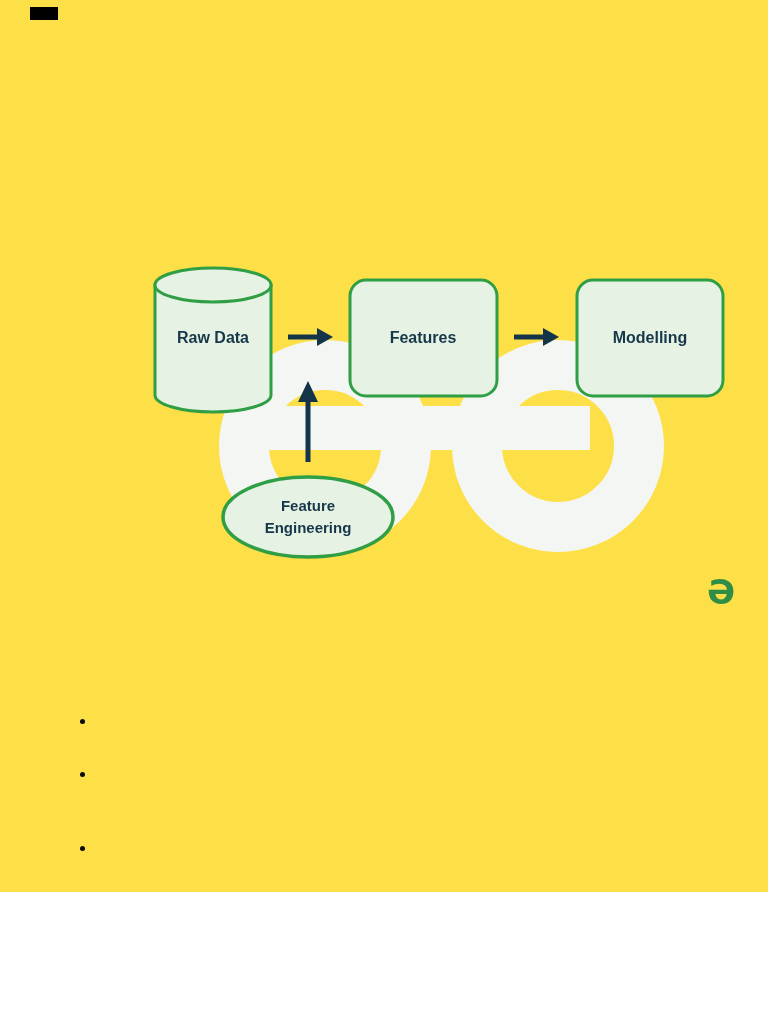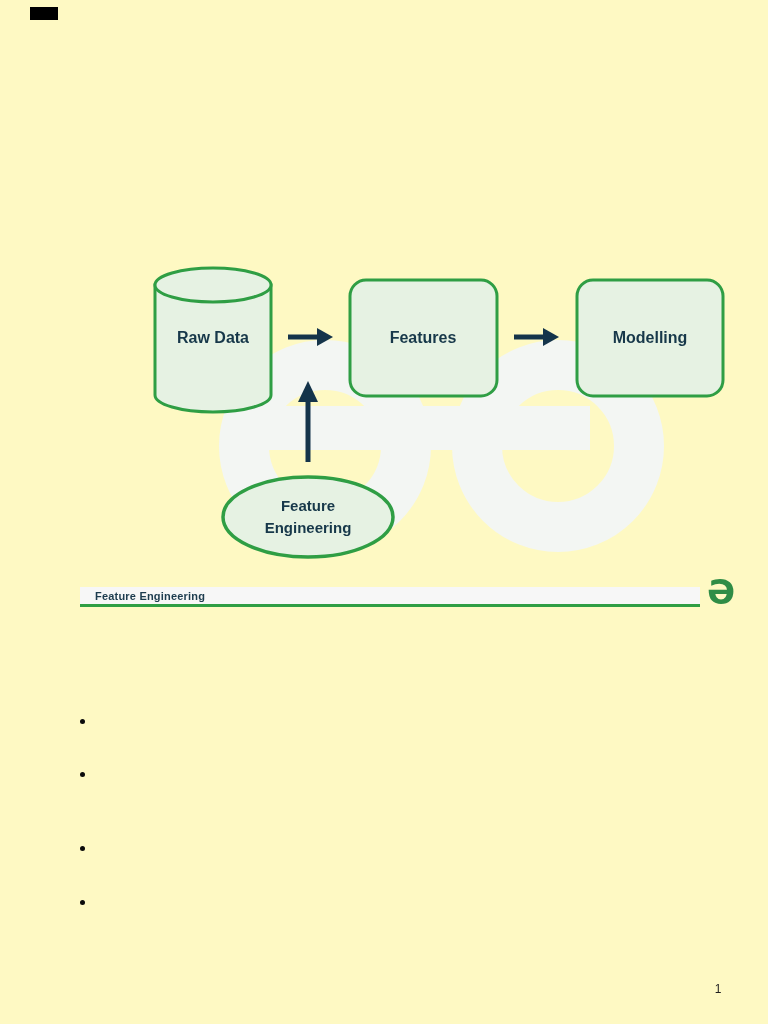--- a/index.html
+++ b/index.html
@@ -1,17 +1,17 @@
 <!DOCTYPE html>
 <html><head>
 <meta charset="utf-8">
 <style>
   html,body{margin:0;padding:0;background:#ffffff;}
   .page{
-    position:relative;width:768px;height:1024px;background:#fef9c3;overflow:hidden;
+    position:relative;width:768px;height:892px;background:#fde047;overflow:hidden;
     font-family:"Liberation Sans",sans-serif;
   }
   .black-mark{position:absolute;left:30px;top:7px;width:28px;height:13px;background:#000;}
   .watermark{position:absolute;left:200px;top:328px;}
   .diagram-svg{position:absolute;left:0;top:0;}
   .node-label{font-family:"Liberation Sans",sans-serif;font-weight:700;font-size:16px;fill:#17384a;text-anchor:middle;}
   .ellipse-label{font-family:"Liberation Sans",sans-serif;font-weight:700;font-size:15px;fill:#17384a;text-anchor:middle;}
   .footer-bar{
     position:absolute;left:80px;top:587px;width:605px;height:17px;
     background:#f7f7f7;border-bottom:3px solid #2f9e44;
@@ -75,23 +75,20 @@
       <polygon points="298,402 308,381 318,402" fill="#14344a"></polygon>
     </g>
 
     <g>
       <ellipse cx="308" cy="517" rx="85" ry="40" fill="#e6f2e3" stroke="#2f9e44" stroke-width="3.5"></ellipse>
       <text class="ellipse-label" x="308" y="511">Feature</text>
       <text class="ellipse-label" x="308" y="533">Engineering</text>
     </g>
   </svg>
 
-  <div class="footer-bar">
-    <span class="footer-text">Feature Engineering</span>
-  </div>
   <div class="brand-logo">Ə</div>
 
   <div id="bullet-host">
       <div class="bullet-dot" title="" style="top: 719px;"></div>
       <div class="bullet-dot" title="" style="top: 772px;"></div>
       <div class="bullet-dot" title="" style="top: 846px;"></div>
       <div class="bullet-dot" title="" style="top: 900px;"></div>
     </div>
 
   <div class="page-number">1</div>

